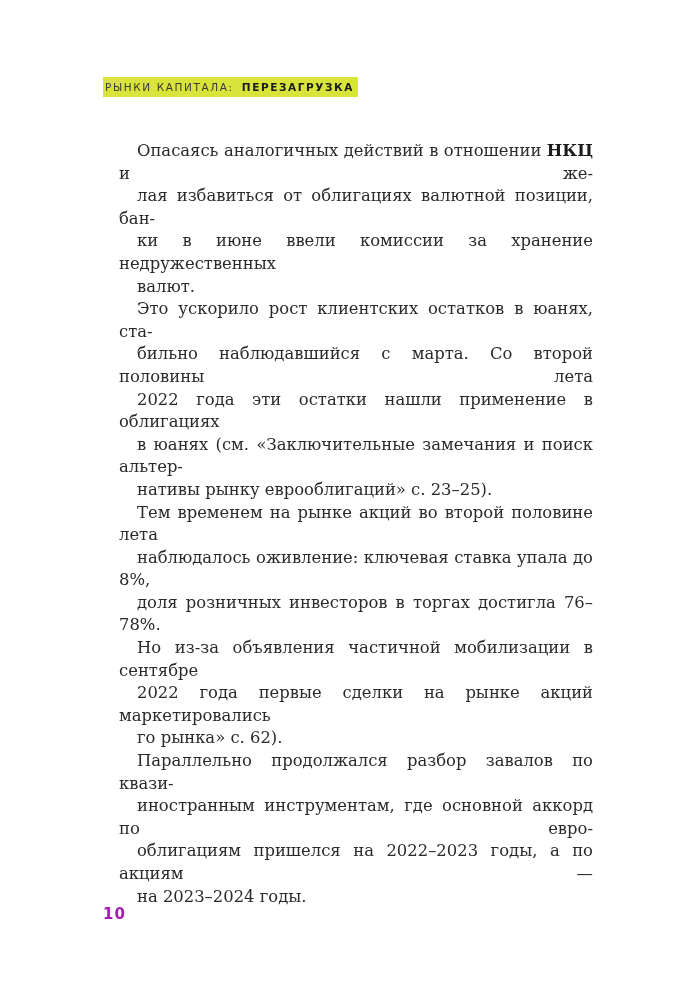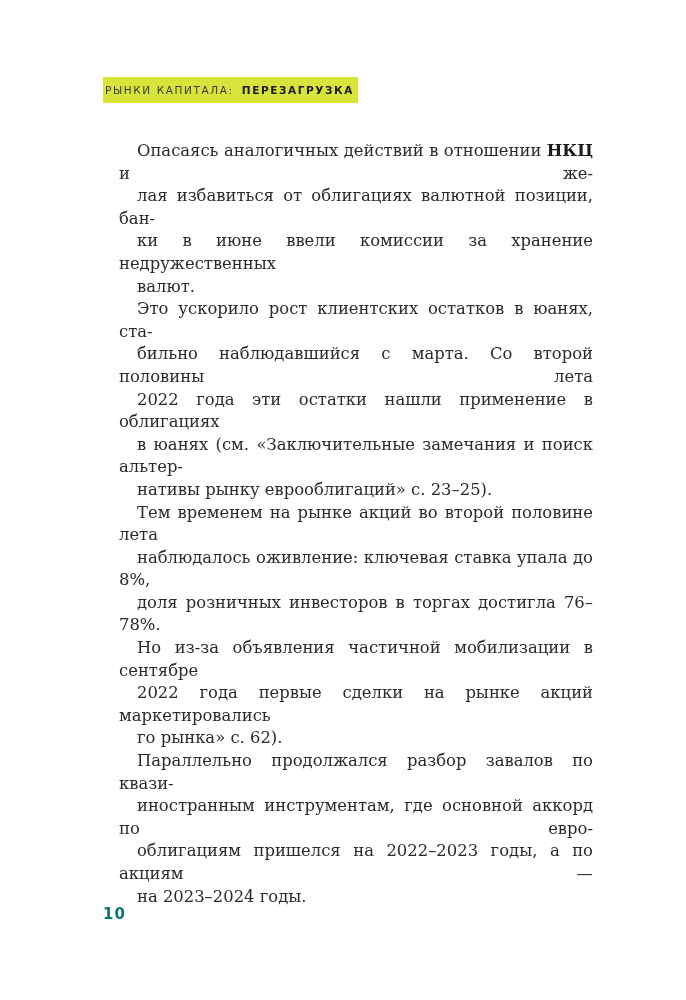--- a/index.html
+++ b/index.html
@@ -11,21 +11,21 @@
       width: 686px;
       height: 1000px;
       position: relative;
       overflow: hidden;
       color: #262626;
     }
     .running-head {
       position: absolute;
       left: 103px;
       top: 77px;
-      height: 26px;
+      height: 20px;
       padding: 0 4px 0 2px;
       background: #d8e43a;
       display: flex;
       align-items: center;
       font-family: "DejaVu Sans", sans-serif;
       font-size: 10.5px;
       letter-spacing: 1.6px;
       white-space: nowrap;
     }
     .running-head .light {
@@ -69,21 +69,21 @@
       color: #1a1a1a;
     }
     .folio {
       position: absolute;
       left: 103px;
       top: 905px;
       font-family: "DejaVu Sans", sans-serif;
       font-weight: bold;
       font-size: 15px;
       letter-spacing: 1px;
-      color: #0f766e;
+      color: #a21caf;
     }
   </style>
 </head>
 <body>
 
 <div class="running-head">
   <span class="light">РЫНКИ КАПИТАЛА:</span>
   <span class="bold">ПЕРЕЗАГРУЗКА</span>
 </div>
 

